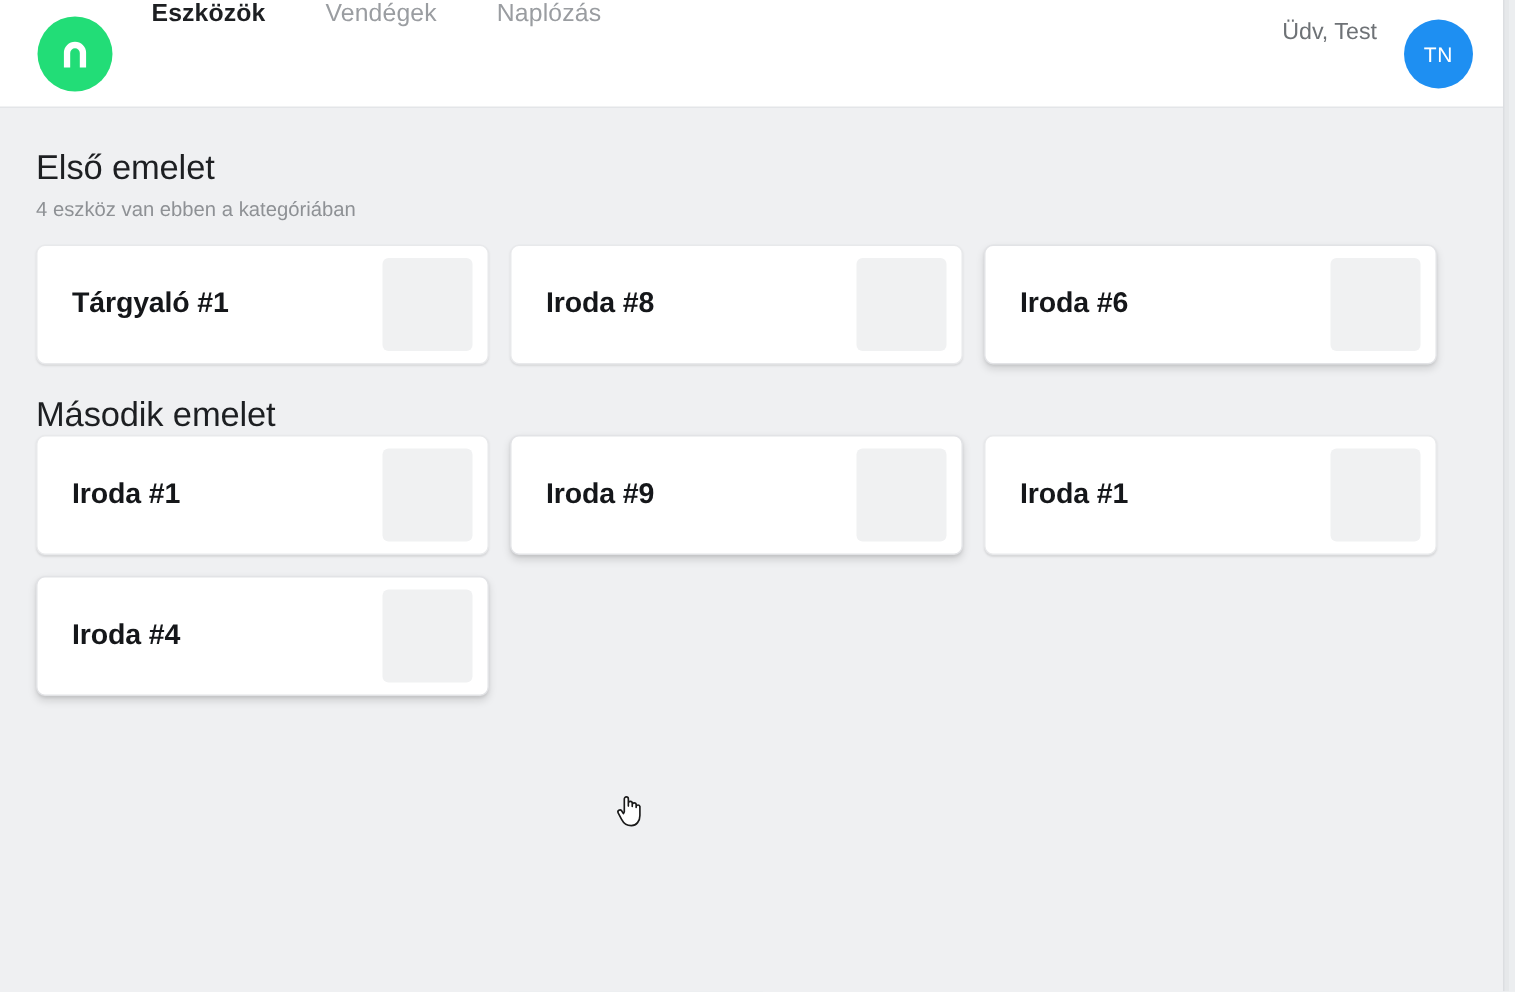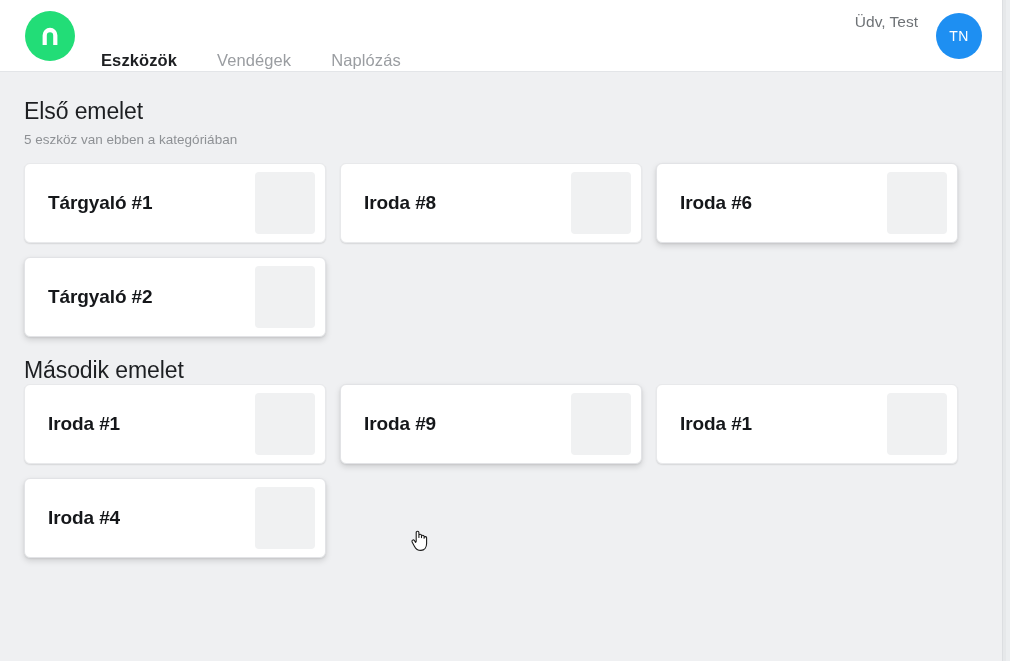--- a/index.html
+++ b/index.html
@@ -53,21 +53,21 @@
     background: #22dd77;
     display: flex;
     align-items: center;
     justify-content: center;
     flex: none;
   }
   .brand svg { display: block; }
 
   .navtabs {
     display: flex;
-    align-items: flex-end;
+    align-items: flex-start;
     margin-left: 26px;
     height: 72px;
   }
   .navtab {
     font-size: 16.5px;
     color: #9a9da1;
     padding: 0 0 2px 0;
     margin-right: 40px;
     letter-spacing: 0.1px;
     cursor: pointer;
@@ -200,43 +200,39 @@
     <div class="appbar-right">
       <div id="greeting">Üdv, Test</div>
       <div id="avatar">TN</div>
     </div>
   </div>
 
   <div id="content">
 
     <div class="section">
       <div class="section-title">Első emelet</div>
-      <div class="section-sub">5 eszköz van ebben a kategóriában</div>
+      <div class="section-sub">4 eszköz van ebben a kategóriában</div>
       <div class="card-grid">
 
         <div class="card">
           <div class="card-title">Tárgyaló #1</div>
           <div class="card-thumb"></div>
         </div>
 
 
         <div class="card">
           <div class="card-title">Iroda #8</div>
           <div class="card-thumb"></div>
         </div>
 
         <div class="card elevated">
           <div class="card-title">Iroda #6</div>
           <div class="card-thumb"></div>
         </div>
 
-        <div class="card elevated">
-          <div class="card-title">Tárgyaló #2</div>
-          <div class="card-thumb"></div>
-        </div>
 
       </div>
     </div>
 
     <div class="section">
       <div class="section-title">Második emelet</div>
       <div class="card-grid">
 
         <div class="card">
           <div class="card-title">Iroda #1</div>

